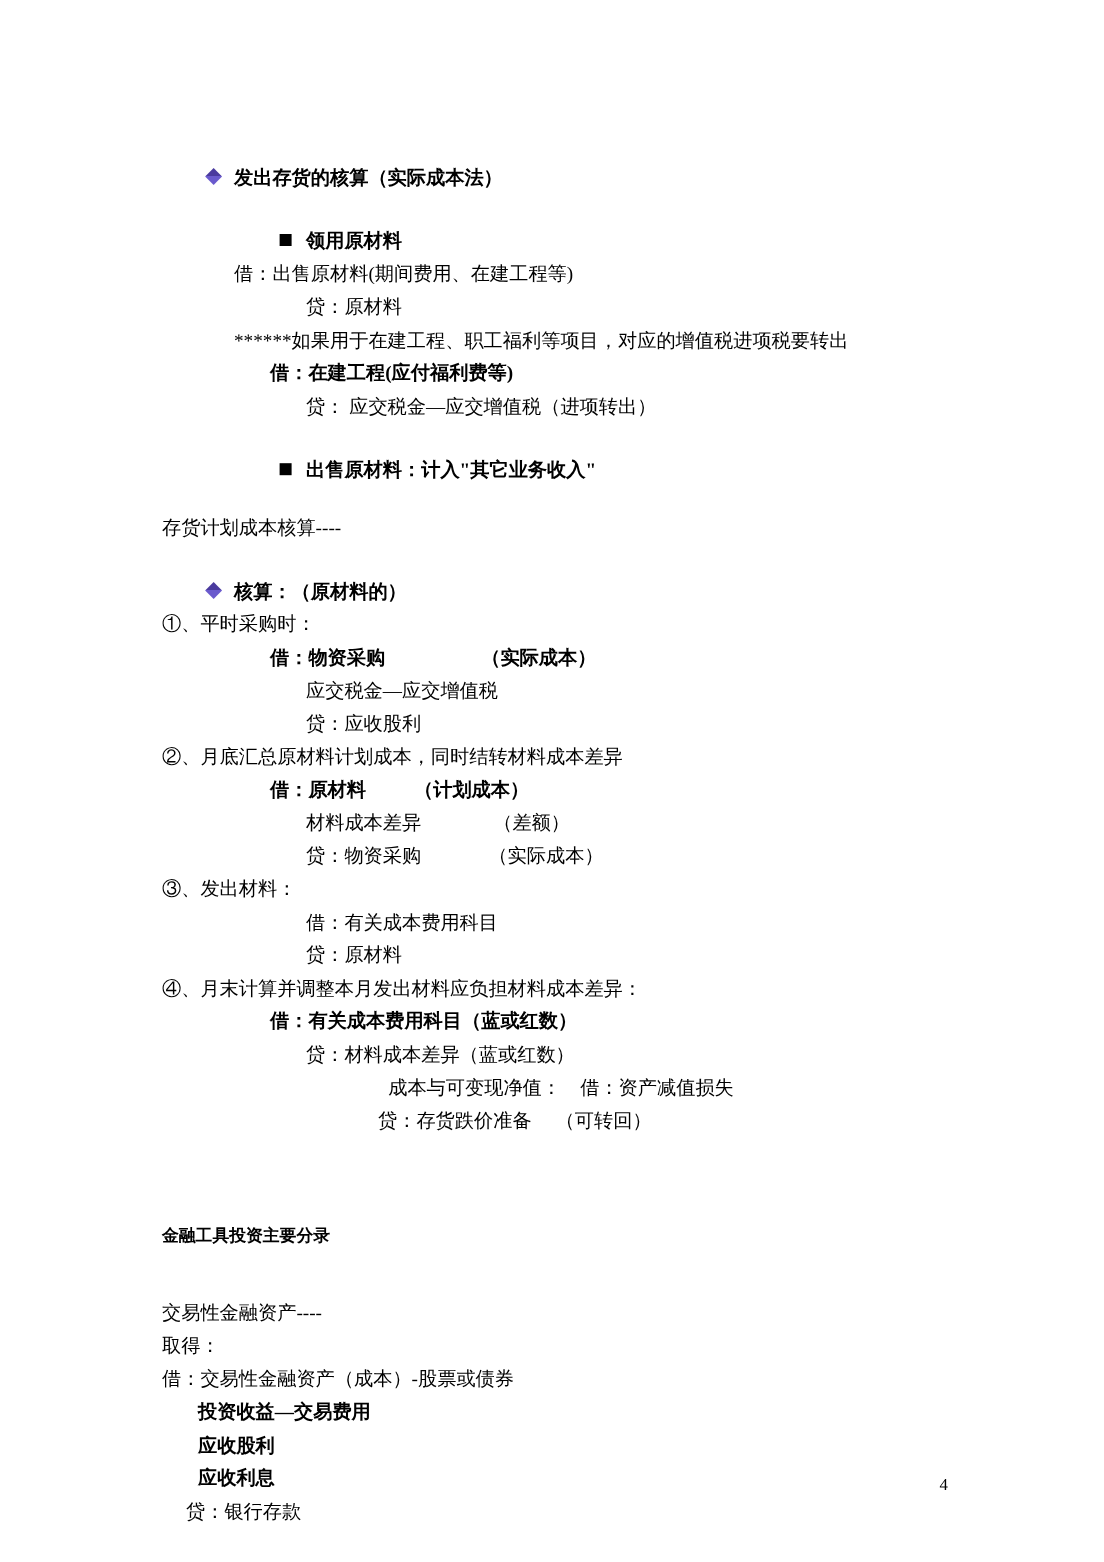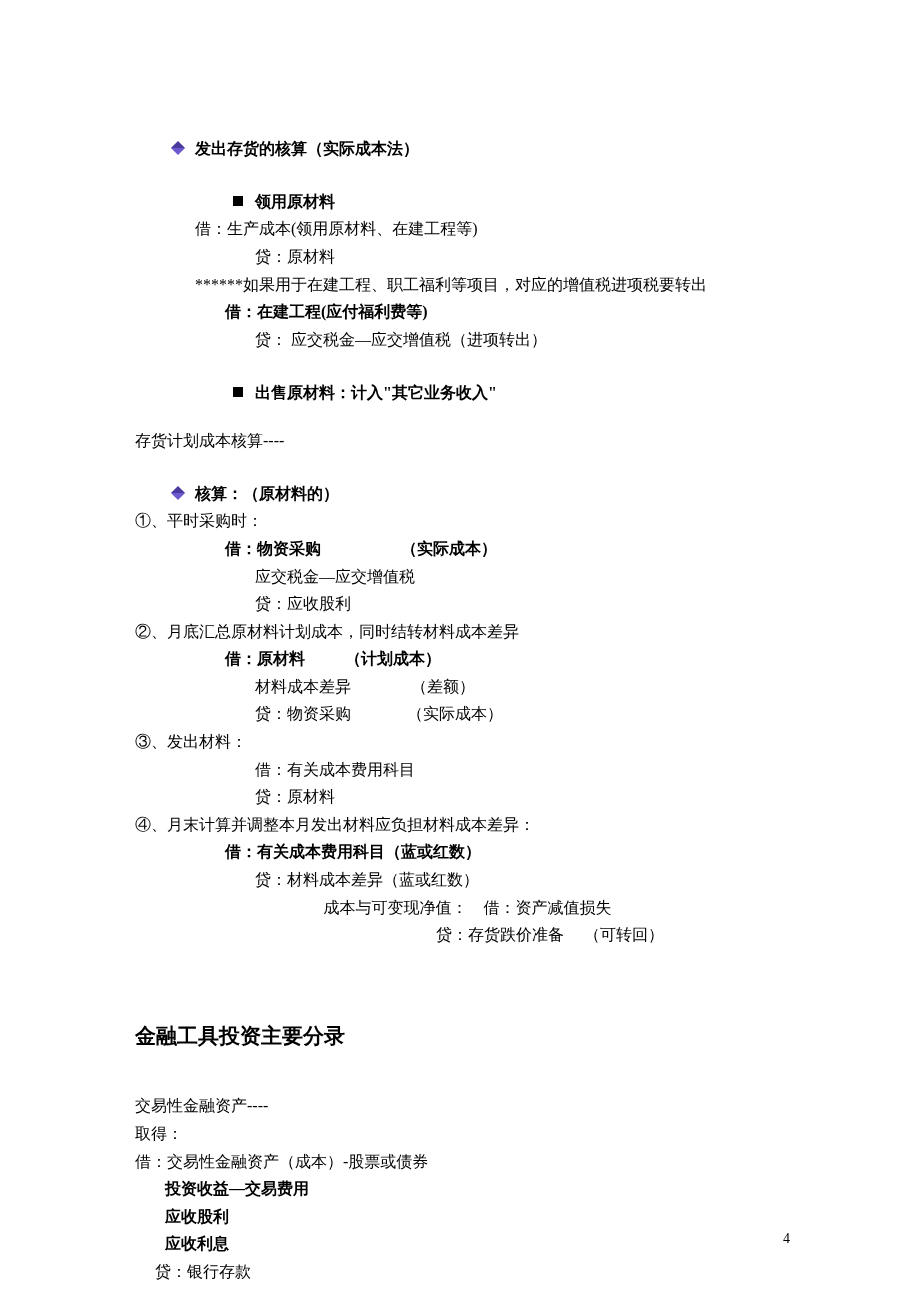--- a/index.html
+++ b/index.html
@@ -47,21 +47,21 @@
       margin-bottom: 2px;
       white-space: pre;
     }
     .section-gap {
       height: 20px;
     }
     .big-gap {
       height: 70px;
     }
     .heading {
-      font-size: 21px;
+      font-size: 14px;
       font-weight: bold;
       margin-bottom: 20px;
     }
     .bold {
       font-weight: normal;
     }
     .page-num {
       position: absolute;
       bottom: 52px;
       right: 130px;
@@ -70,21 +70,21 @@
   </style>
 </head>
 <body>
 
 <div class="line indent-1">
   <span class="diamond-bullet"></span><span>发出存货的核算（实际成本法）</span>
 </div>
 <div class="line indent-3">
   <span class="square-bullet"></span><span>领用原材料</span>
 </div>
-<div class="line indent-2"><span>借：生产成本(领用原材料、在建工程等)</span></div>
+<div class="line indent-2"><span>借：出售原材料(期间费用、在建工程等)</span></div>
 <div class="line indent-4"><span>贷：原材料</span></div>
 <div class="line indent-2"><span>******如果用于在建工程、职工福利等项目，对应的增值税进项税要转出</span></div>
 <div class="line indent-3"><span>借：在建工程(应付福利费等)</span></div>
 <div class="line indent-4"><span>贷： 应交税金—应交增值税（进项转出）</span></div>
 <div class="line indent-3">
   <span class="square-bullet"></span><span>出售原材料：计入"其它业务收入"</span>
 </div>
 
 <div class="section-gap"></div>
 
@@ -100,21 +100,21 @@
 <div class="line indent-3"><span>借：原材料          （计划成本）</span></div>
 <div class="line indent-4"><span>材料成本差异               （差额）</span></div>
 <div class="line indent-4"><span>贷：物资采购              （实际成本）</span></div>
 <div class="line"><span>③、发出材料：</span></div>
 <div class="line indent-4"><span>借：有关成本费用科目</span></div>
 <div class="line indent-4"><span>贷：原材料</span></div>
 <div class="line"><span>④、月末计算并调整本月发出材料应负担材料成本差异：</span></div>
 <div class="line indent-3"><span>借：有关成本费用科目（蓝或红数）</span></div>
 <div class="line indent-4"><span>贷：材料成本差异（蓝或红数）</span></div>
 <div class="line" style="padding-left: 15px; text-align: center;"><span>成本与可变现净值：    借：资产减值损失</span></div>
-<div class="line" style="padding-left: 180px; text-align: center;"><span>贷：存货跌价准备     （可转回）</span></div>
+<div class="line" style="padding-left: 180px;"><span>贷：存货跌价准备     （可转回）</span></div>
 
 <div class="big-gap"></div>
 
 <div class="heading"><span>金融工具投资主要分录</span></div>
 
 <div class="section-gap"></div>
 
 <div class="line bold"><span>交易性金融资产----</span></div>
 <div class="line"><span>取得：</span></div>
 <div class="line"><span>借：交易性金融资产（成本）-股票或债券</span></div>

